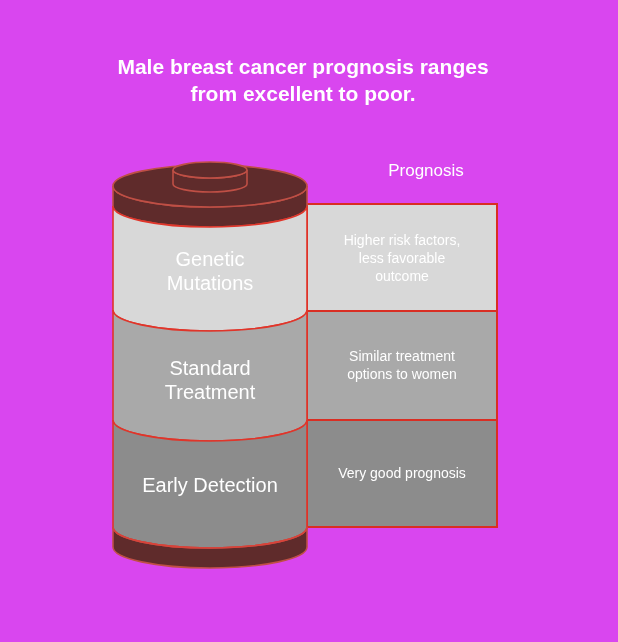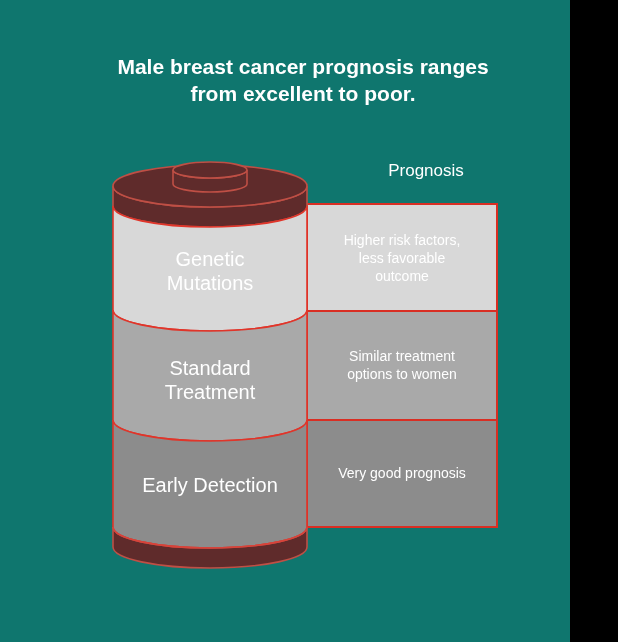--- a/index.html
+++ b/index.html
@@ -2,23 +2,23 @@
 <html><head>
 <meta charset="utf-8">
 <style>
   html, body {
     margin: 0;
     padding: 0;
     background: #000000;
   }
   .canvas {
     position: relative;
-    width: 570px;
+    width: 618px;
     height: 642px;
-    background: #0f766e;
+    background: #d946ef;
     overflow: hidden;
     font-family: "Liberation Sans", sans-serif;
   }
   svg { display: block; position: absolute; top: 0; left: 0; }
 
   
   .cap-shape   { stroke: #bf4f45; stroke-width: 1.6; }
   .section     { stroke: #e0352a; stroke-width: 1.6; }
   .box-rect    { stroke: #d92e23; stroke-width: 2; }
   .boundary    { fill: none; stroke: #d8433a; stroke-width: 1.6; }

